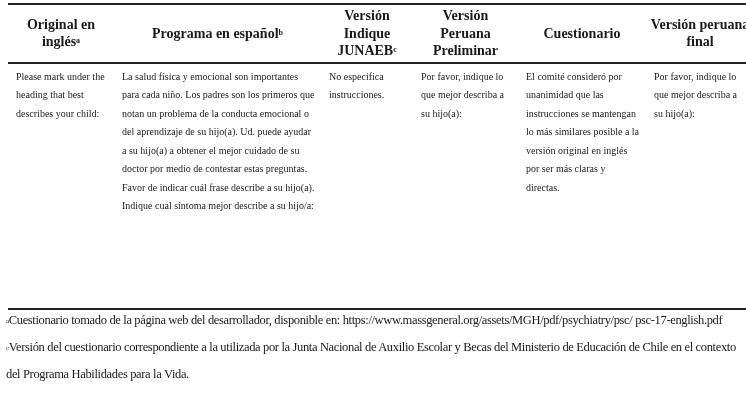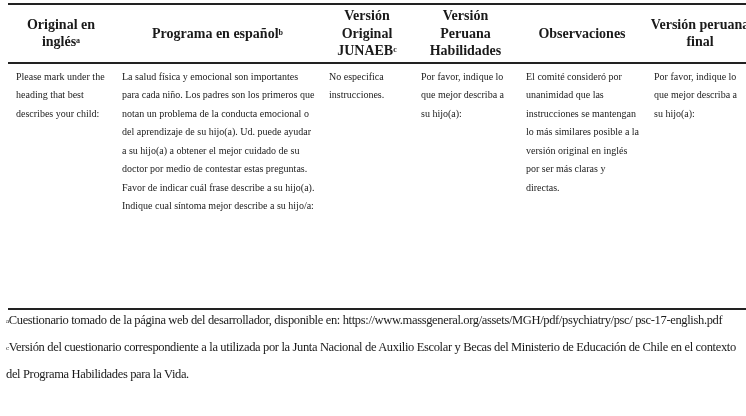--- a/index.html
+++ b/index.html
@@ -20,23 +20,23 @@
       <col style="width:207px">
       <col style="width:92px">
       <col style="width:105px">
       <col style="width:128px">
       <col style="width:108px">
   </colgroup>
   <thead>
     <tr>
       <th><span>Original en inglés</span><sup>a</sup></th>
       <th><span>Programa en español</span><sup>b</sup></th>
-      <th><span>Versión Original JUNAEB</span><sup>c</sup></th>
-      <th><span>Versión Peruana Habilidades</span></th>
-      <th><span>Observaciones</span></th>
+      <th><span>Versión Indique JUNAEB</span><sup>c</sup></th>
+      <th><span>Versión Peruana Preliminar</span></th>
+      <th><span>Cuestionario</span></th>
       <th><span>Versión peruana final</span></th>
     </tr>
   </thead>
   <tbody>
     <tr>
       <td>Please mark under the heading that best describes your child:</td>
       <td>La salud física y emocional son importantes para cada niño. Los padres son los primeros que notan un problema de la conducta emocional o del aprendizaje de su hijo(a). Ud. puede ayudar a su hijo(a) a obtener el mejor cuidado de su doctor por medio de contestar estas preguntas. Favor de indicar cuál frase describe a su hijo(a). Indique cual síntoma mejor describe a su hijo/a:</td>
       <td>No especifica instrucciones.</td>
       <td>Por favor, indique lo que mejor describa a su hijo(a):</td>
       <td>El comité consideró por unanimidad que las instrucciones se mantengan lo más similares posible a la versión original en inglés por ser más claras y directas.</td>

